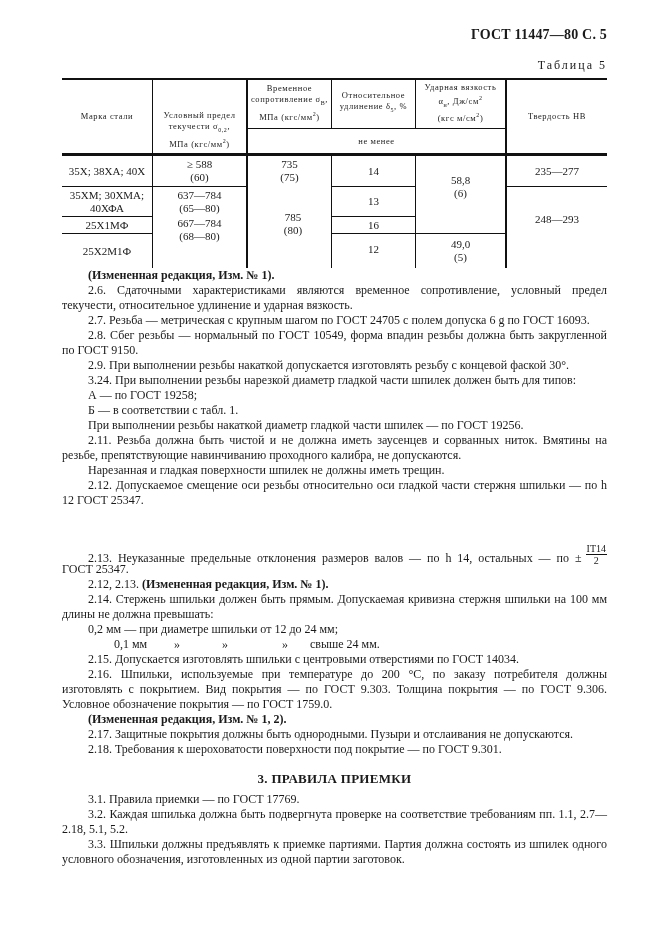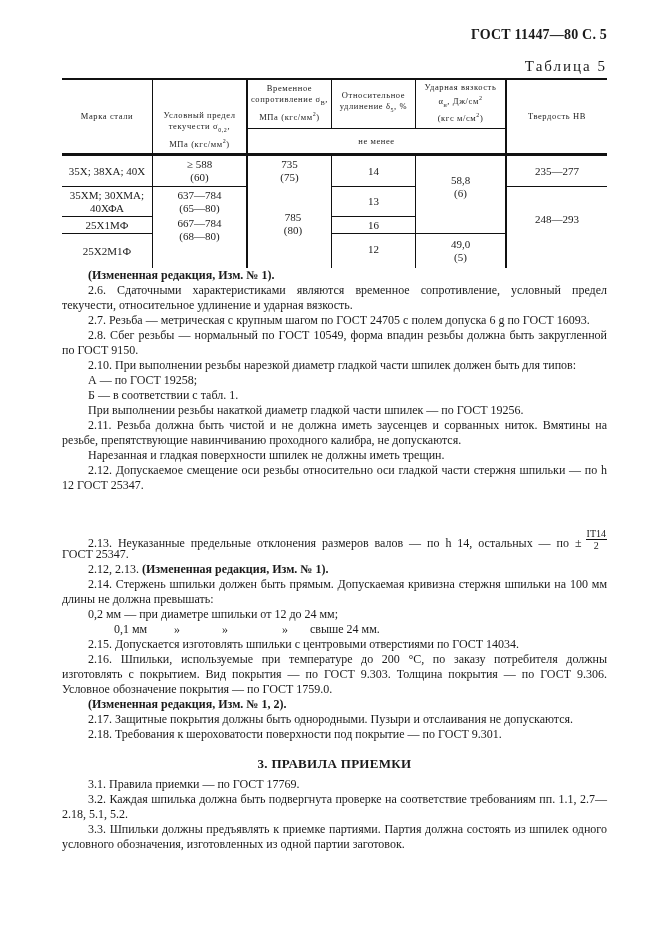--- a/index.html
+++ b/index.html
@@ -1,19 +1,19 @@
 <!DOCTYPE html>
 <html><head>
 <meta charset="utf-8">
 <style>
   html, body { margin:0; padding:0; background:#ffffff; }
   body { width:661px; height:936px; position:relative; overflow:hidden;
          font-family:"Liberation Serif", "DejaVu Serif", serif; color:#1a1a1a; }
   .page-header { position:absolute; right:54px; top:27px; font-weight:bold; font-size:14px; letter-spacing:0.2px; }
-  .table-caption { position:absolute; right:54px; top:58px; font-size:15px; letter-spacing:2px; }
+  .table-caption { position:absolute; right:54px; top:58px; font-size:12px; letter-spacing:2px; }
   
   .tbl { position:absolute; left:62px; top:78px; width:545px; height:190px; }
   .tbl .ln { position:absolute; background:#111; }
   .tbl .cell { position:absolute; display:flex; align-items:center; justify-content:center;
                text-align:center; font-size:11px; line-height:13px; }
   .tbl .hdr { font-size:8.5px; line-height:11px; letter-spacing:0.6px; }
   .tbl .hdr sub, .tbl .hdr sup { font-size:6px; }
   
   .body { position:absolute; left:62px; top:268px; width:545px; font-size:12px; line-height:15px; }
   .p { margin:0; text-align:justify; }
@@ -168,21 +168,22 @@
         <div>(5)</div>
       </div>
   </div>
 </div>
 
 <div class="body">
   <p class="p ind b">(Измененная редакция, Изм. № 1).</p>
   <p class="p ind">2.6. Сдаточными характеристиками являются временное сопротивление, условный предел текучести, относительное удлинение и ударная вязкость.</p>
   <p class="p ind">2.7. Резьба — метрическая с крупным шагом по ГОСТ 24705 с полем допуска 6 g по ГОСТ 16093.</p>
   <p class="p ind">2.8. Сбег резьбы — нормальный по ГОСТ 10549, форма впадин резьбы должна быть закругленной по ГОСТ 9150.</p>
-  <p class="p ind">2.10. При выполнении резьбы нарезкой диаметр гладкой части шпилек должен быть для типов:</p>
+  <p class="p ind">2.9. При выполнении резьбы накаткой допускается изготовлять резьбу с концевой фаской 30°.</p>
+  <p class="p ind">3.24. При выполнении резьбы нарезкой диаметр гладкой части шпилек должен быть для типов:</p>
   <p class="p ind">А — по ГОСТ 19258;</p>
   <p class="p ind">Б — в соответствии с табл. 1.</p>
   <p class="p ind">При выполнении резьбы накаткой диаметр гладкой части шпилек — по ГОСТ 19256.</p>
   <p class="p ind">2.11. Резьба должна быть чистой и не должна иметь заусенцев и сорванных ниток. Вмятины на резьбе, препятствующие навинчиванию проходного калибра, не допускаются.</p>
   <p class="p ind">Нарезанная и гладкая поверхности шпилек не должны иметь трещин.</p>
   <p class="p ind">2.12. Допускаемое смещение оси резьбы относительно оси гладкой части стержня шпильки — по h 12 ГОСТ 25347.</p>
   <div style="margin-top:3px;">
     <div class="row-213" style="padding-left:26px;">
       <span style="flex:1;text-align:justify;text-align-last:justify;margin-top:40px;">2.13. Неуказанные предельные отклонения размеров валов — по h 14, остальных — по ±</span>
       <span class="frac">

